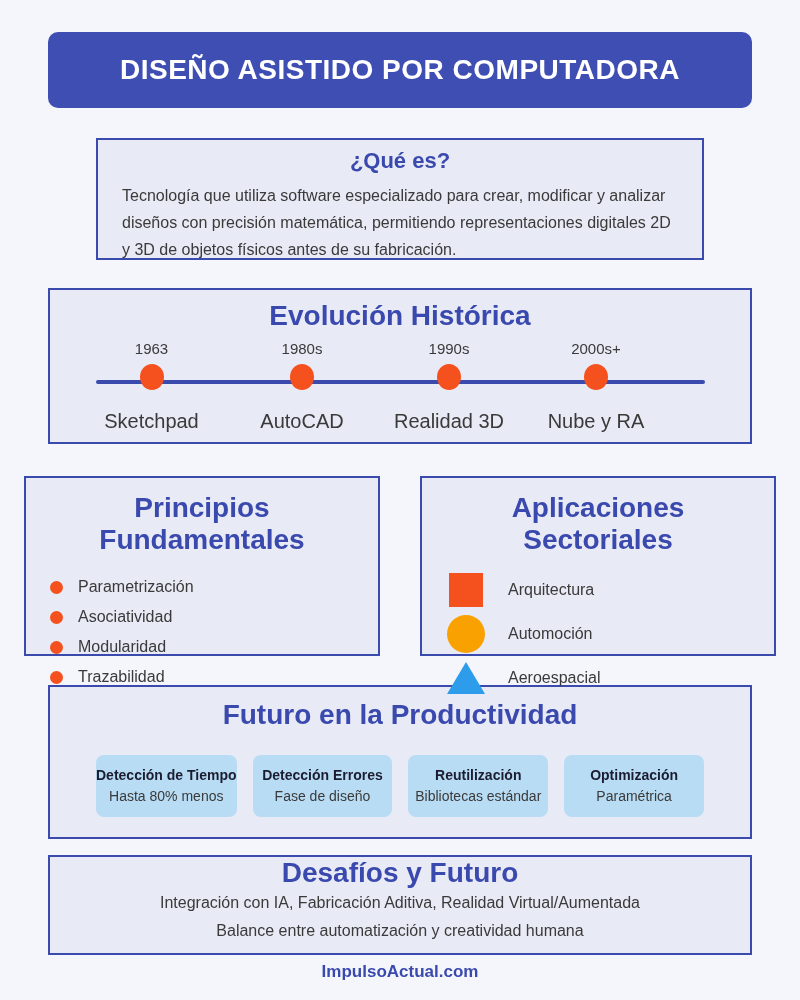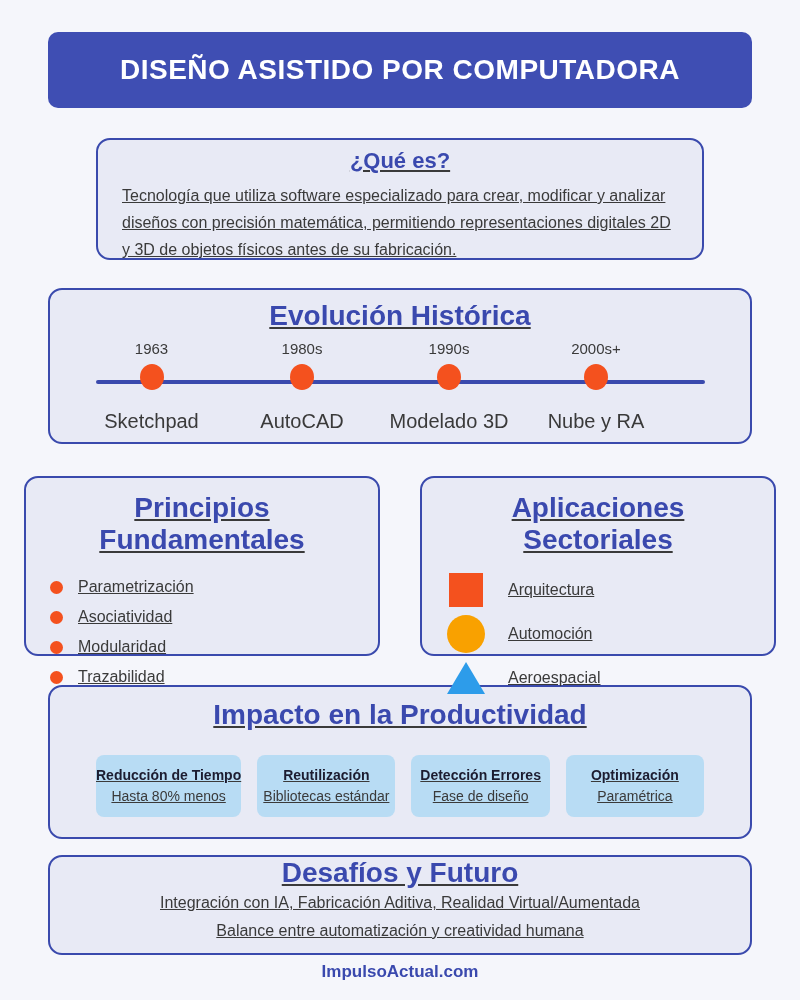--- a/index.html
+++ b/index.html
@@ -26,22 +26,21 @@
     margin:32px 48px 0;height:76px;border-radius:10px;
     background:var(--banner);
     display:flex;align-items:center;justify-content:center;
   }
   .banner h1{
     margin:12px;color:#fff;font-size:28px;font-weight:bold;letter-spacing:.5px;
   }
   .panel{
     background:var(--panel);
     border:2px solid var(--border);
-    border-radius:14px;
-    text-decoration:underline;
+    border-radius:0;
   }
   .sec-title{
     margin:0;text-align:center;color:var(--heading);
     font-size:28px;font-weight:bold;
   }
   
   .what-is{margin:30px 96px 0;height:122px;padding:8px 24px 0;}
   .what-is .sec-title{font-size:22px;margin-bottom:8px;}
   .what-is p{margin:0;font-size:16px;line-height:27px;}
   
@@ -117,21 +116,21 @@
       <div class="m-label">Sketchpad</div>
     </div>
     <div class="milestone m1">
       <div class="year">1980s</div>
       <div class="dot"></div>
       <div class="m-label">AutoCAD</div>
     </div>
     <div class="milestone m2">
       <div class="year">1990s</div>
       <div class="dot"></div>
-      <div class="m-label">Modelado 3D</div>
+      <div class="m-label">Realidad 3D</div>
     </div>
     <div class="milestone m3">
       <div class="year">2000s+</div>
       <div class="dot"></div>
       <div class="m-label">Nube y RA</div>
     </div>
   </div>
 </section>
 
 <div class="columns">
@@ -176,33 +175,33 @@
         <span class="shape-cell">
             <span class="shape-triangle"></span>
           </span>
         <span class="a-label">Aeroespacial</span>
       </div>
     </div>
   </section>
 </div>
 
 <section class="panel impact">
-  <h2 class="sec-title">Impacto en la Productividad</h2>
+  <h2 class="sec-title">Futuro en la Productividad</h2>
   <div class="cards">
     <div class="card">
-      <div class="c-title">Reducción de Tiempo</div>
+      <div class="c-title">Detección de Tiempo</div>
       <div class="c-sub">Hasta 80% menos</div>
+    </div>
+    <div class="card">
+      <div class="c-title">Detección Errores</div>
+      <div class="c-sub">Fase de diseño</div>
     </div>
     <div class="card">
       <div class="c-title">Reutilización</div>
       <div class="c-sub">Bibliotecas estándar</div>
-    </div>
-    <div class="card">
-      <div class="c-title">Detección Errores</div>
-      <div class="c-sub">Fase de diseño</div>
     </div>
     <div class="card">
       <div class="c-title">Optimización</div>
       <div class="c-sub">Paramétrica</div>
     </div>
   </div>
 </section>
 
 <section class="panel future">
   <h2 class="sec-title">Desafíos y Futuro</h2>

